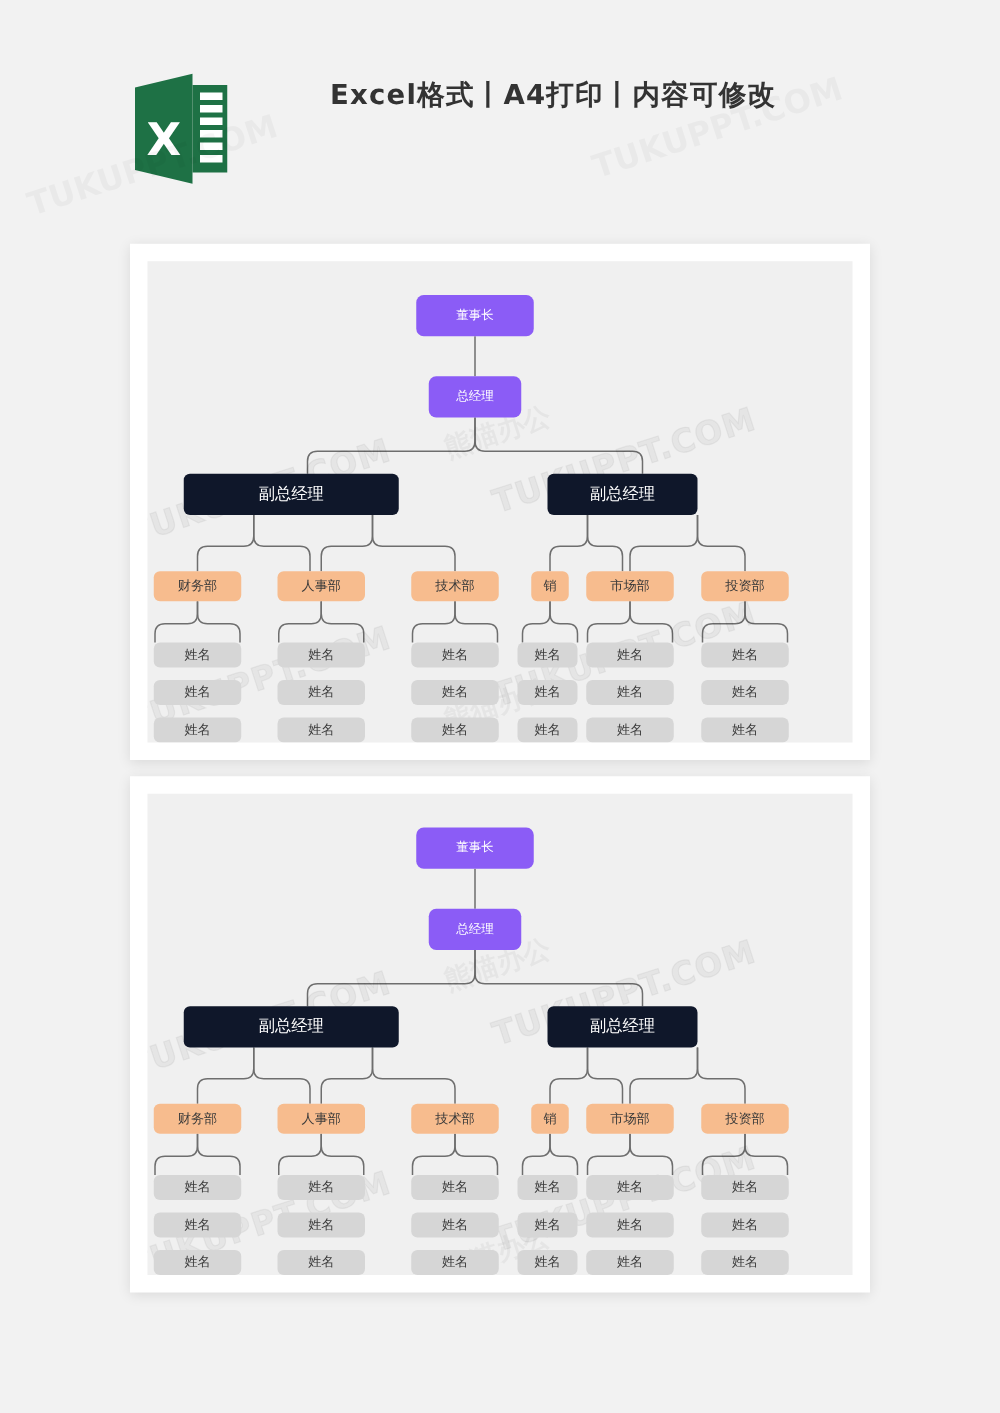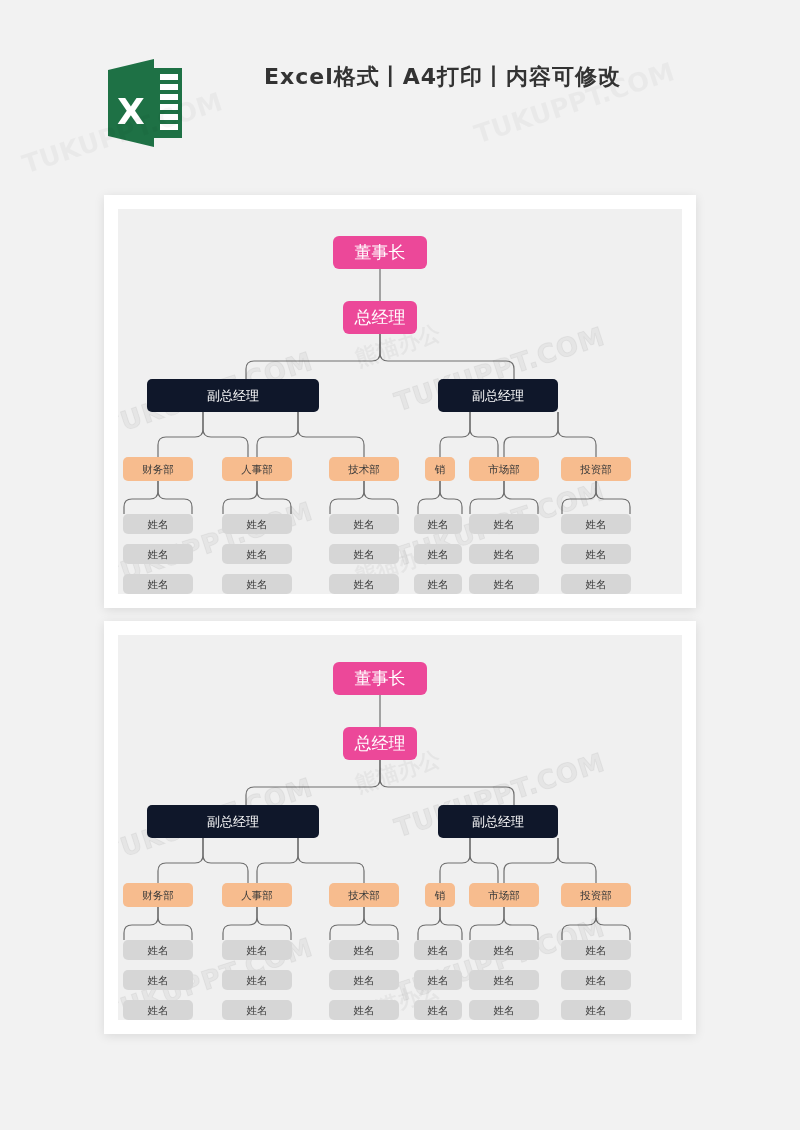--- a/index.html
+++ b/index.html
@@ -86,23 +86,23 @@
     align-items: center;
     justify-content: center;
     border-radius: 5px;
     font-size: 11px;
     line-height: 1;
     white-space: nowrap;
     z-index: 3;
   }
 
   .node.lvl-top {
-    background: #ec4899;
+    background: #8b5cf6;
     color: #ffffff;
-    font-size: 17px;
+    font-size: 10px;
     border-radius: 6px;
   }
 
   .node.lvl-mid {
     background: #0f172a;
     color: #ffffff;
     font-size: 13px;
     border-radius: 5px;
   }
 

